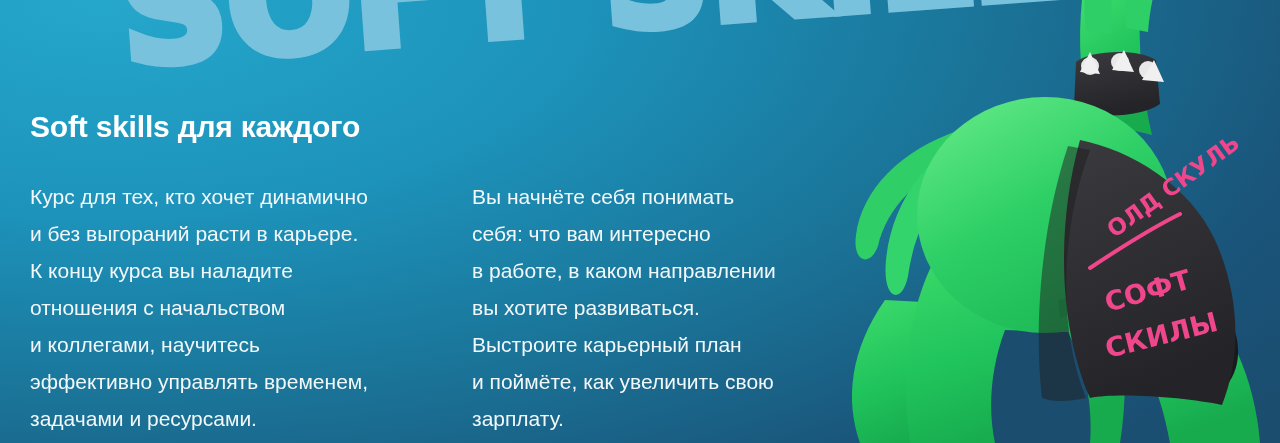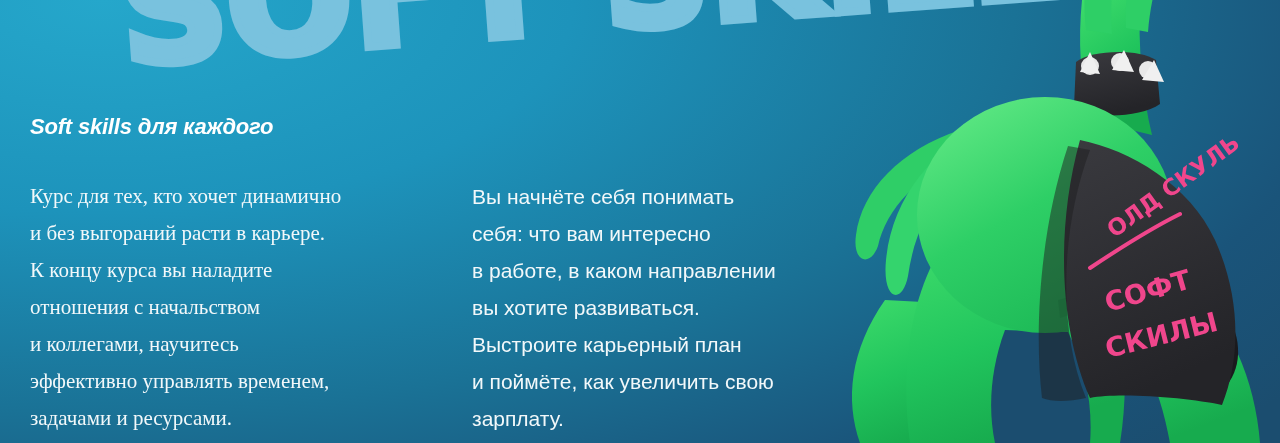--- a/index.html
+++ b/index.html
@@ -24,25 +24,25 @@
     font-size:150px;font-weight:bold;letter-spacing:-2px;
     font-family:"DejaVu Sans",sans-serif;
     color:#79c2de;
     white-space:nowrap;
     -webkit-text-stroke:8px #79c2de;
   }
   
   #content{position:absolute;left:0;top:0;width:900px;height:443px;z-index:5;}
   #page-title{
     position:absolute;left:30px;top:110px;
-    margin:0;font-size:22px;line-height:34px;font-weight:bold;
-    color:#ffffff;letter-spacing:-0.2px;font-style:italic;
+    margin:0;font-size:30px;line-height:34px;font-weight:bold;
+    color:#ffffff;letter-spacing:-0.2px;
   }
   .col{position:absolute;top:178px;font-size:21px;line-height:37px;color:#f2f8fa;}
-  #col-left{left:30px;width:430px;font-family:Liberation Serif, serif;}
+  #col-left{left:30px;width:430px;}
   #col-right{left:472px;width:400px;}
   .col p{margin:0;white-space:pre-line;}
   
   #character{position:absolute;left:790px;top:0;width:490px;height:443px;z-index:3;}
   #character svg{display:block;width:490px;height:443px;}
   .shirt-text{
     font-family:"DejaVu Sans",sans-serif;
     font-weight:bold;fill:#f0468c;
   }
 </style>

